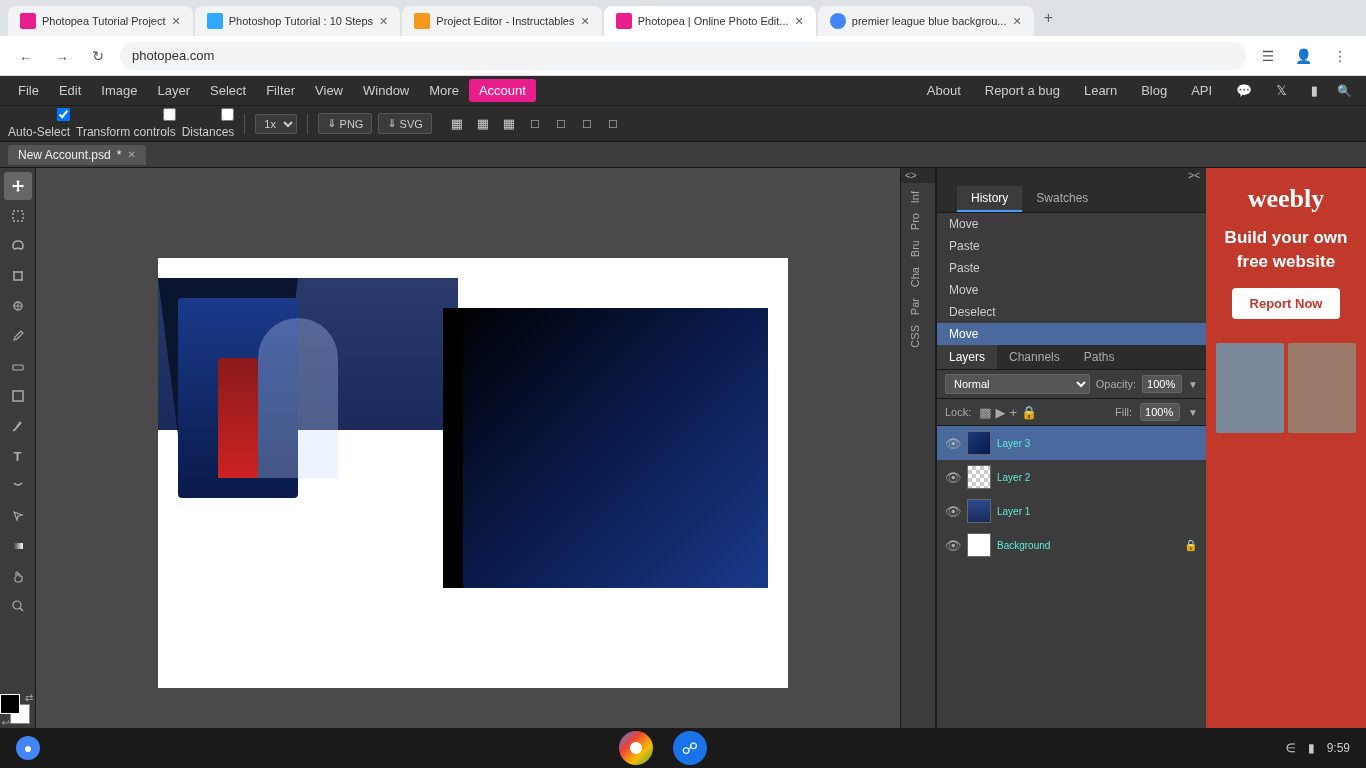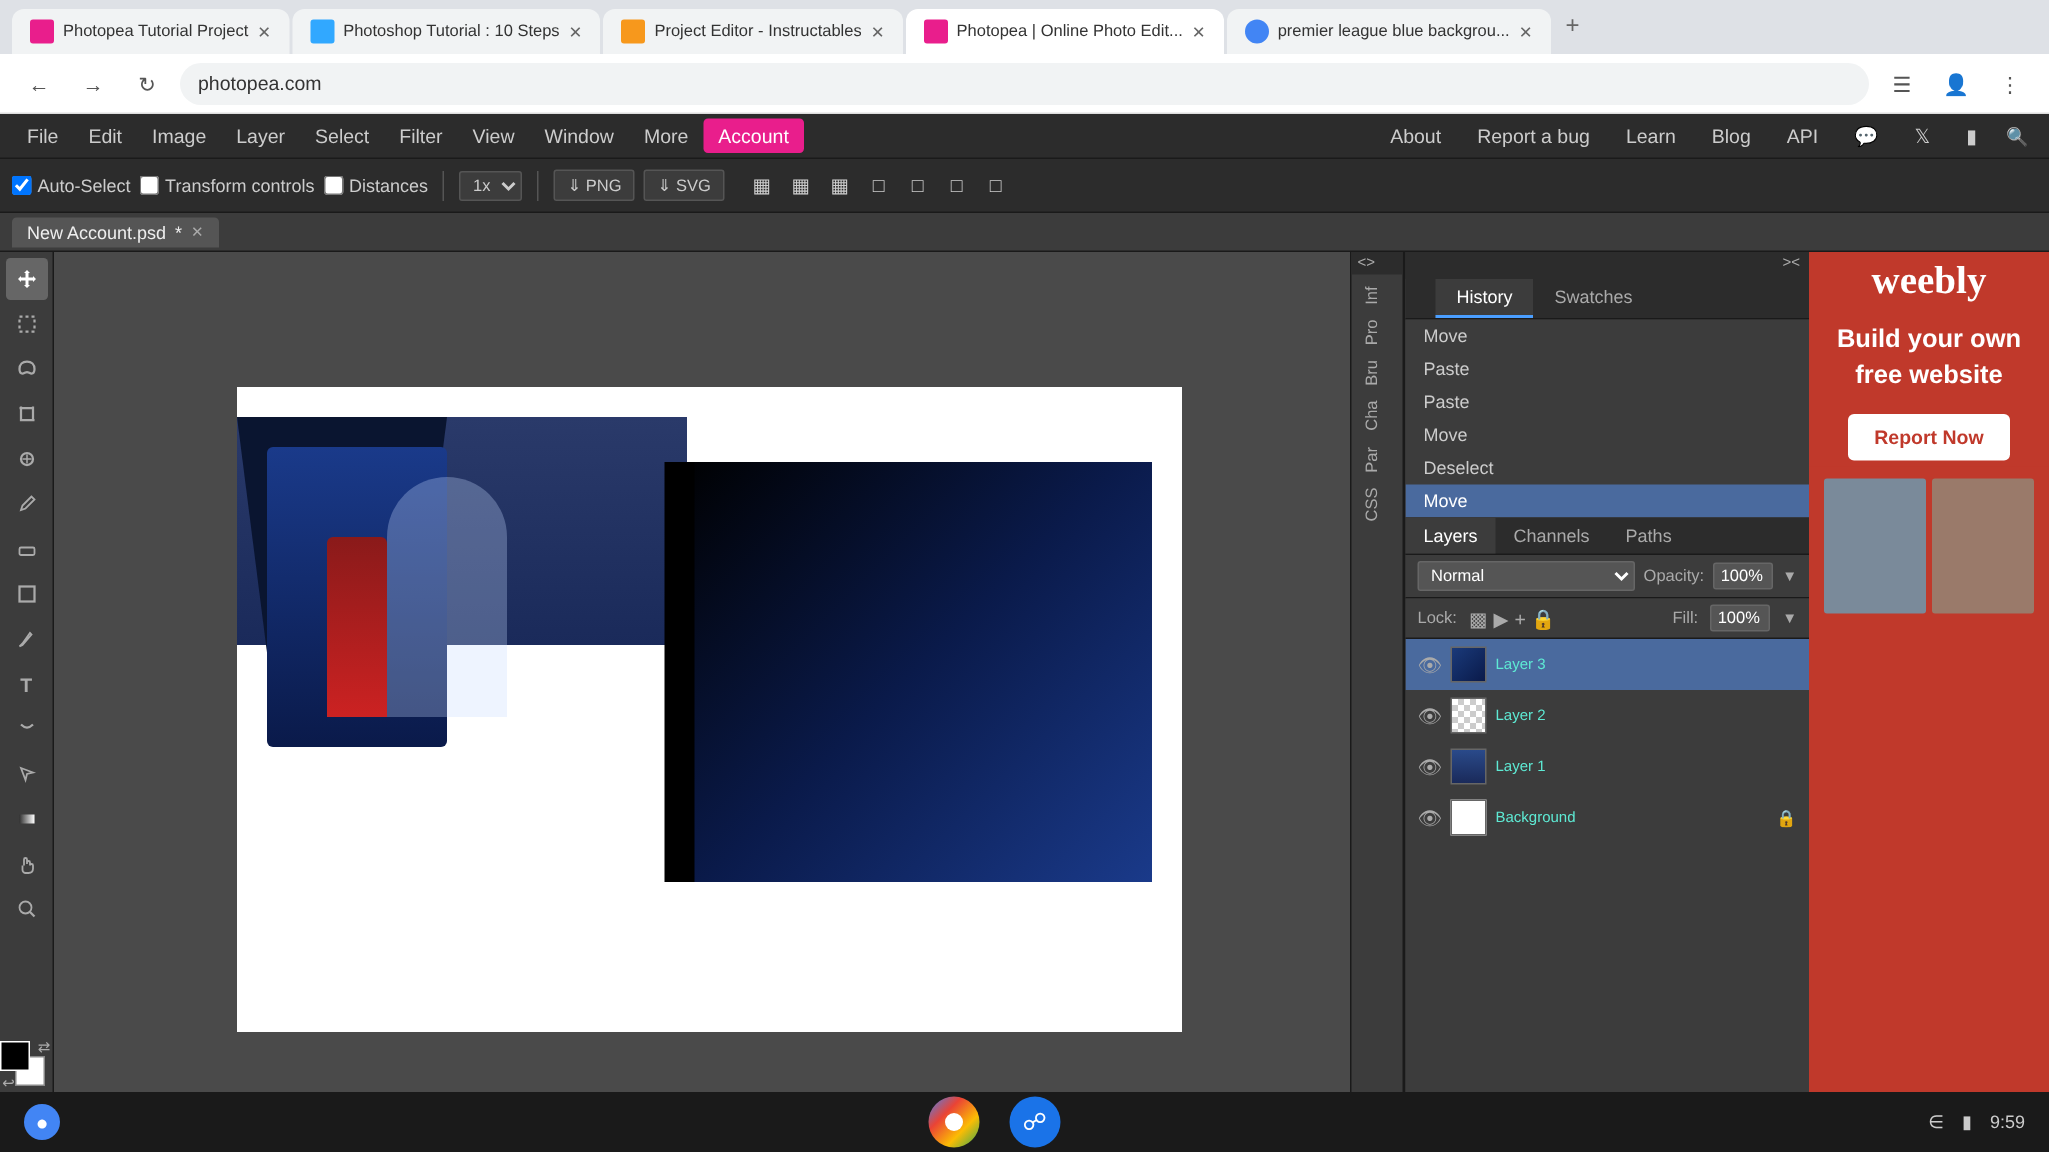--- a/index.html
+++ b/index.html
@@ -32,21 +32,21 @@
     
     .menu-bar { background: #2c2c2c; height: 30px; display: flex; align-items: center; padding: 0 8px; border-bottom: 1px solid #1a1a1a; }
     .menu-item { padding: 4px 10px; font-size: 13px; color: #ccc; cursor: pointer; border-radius: 3px; white-space: nowrap; }
     .menu-item.active { background: #e91e8c; color: #fff; }
     .menu-spacer { flex: 1; }
     .menu-right { display: flex; align-items: center; gap: 4px; }
     .search-icon-btn { width: 26px; height: 26px; display: flex; align-items: center; justify-content: center; cursor: pointer; color: #ccc; }
 
     
     .toolbar { background: #2c2c2c; height: 36px; display: flex; align-items: center; padding: 0 8px; gap: 6px; border-bottom: 1px solid #1a1a1a; }
-    .toolbar-checkbox { display: flex; align-items: flex-start; gap: 4px; font-size: 12px; color: #ccc; }
+    .toolbar-checkbox { display: flex; align-items: flex-end; gap: 4px; font-size: 12px; color: #ccc; flex-direction: column; }
     .toolbar-checkbox input { margin: 0; }
     .toolbar-divider { width: 1px; height: 20px; background: #555; margin: 0 4px; }
     .toolbar-select { background: #3c3c3c; border: 1px solid #555; color: #ccc; padding: 2px 4px; font-size: 11px; border-radius: 2px; }
     .toolbar-btn { background: #3c3c3c; border: 1px solid #555; color: #ccc; padding: 3px 8px; font-size: 11px; border-radius: 2px; cursor: pointer; display: flex; align-items: center; gap: 3px; }
     .toolbar-icons { display: flex; gap: 4px; margin-left: 8px; }
     .toolbar-icon-btn { width: 22px; height: 22px; display: flex; align-items: center; justify-content: center; color: #ccc; cursor: pointer; font-size: 13px; }
 
     
     .main-layout { display: flex; flex: 1; overflow: hidden; height: calc(768px - 76px - 30px - 36px - 26px); }
 
@@ -456,21 +456,21 @@
             <span class="layers-footer-btn">fx</span>
             <span class="layers-footer-btn">◯</span>
             <span class="layers-footer-btn">📁</span>
             <span class="layers-footer-btn">▢</span>
             <span class="layers-footer-btn">🗑</span>
           </div>
         </div>
       </div>
 
       <div style="width:160px;display:flex;flex-direction:column;background:#c0392b;overflow:hidden;">
-        <div style="background:#c0392b;color:#fff;display:flex;flex-direction:column;align-items:center;padding:4px 8px;text-align:center;flex:0;">
+        <div style="background:#c0392b;color:#fff;display:flex;flex-direction:column;align-items:center;padding:16px 8px;text-align:center;flex:0;">
 
           <div style="font-size:26px;font-weight:bold;color:#fff;margin-bottom:12px;font-family:Georgia,serif;">weebly</div>
           <div style="font-size:17px;font-weight:bold;color:#fff;line-height:1.4;margin-bottom:14px;">Build your own free website</div>
           <div style="background:#fff;color:#c0392b;padding:8px 18px;border-radius:4px;font-weight:bold;font-size:13px;cursor:pointer;">Report Now</div>
         </div>
         <div style="display:flex;gap:4px;padding:8px;justify-content:center;">
           <div style="width:68px;height:90px;background:#7a8a9a;border-radius:2px;"></div>
           <div style="width:68px;height:90px;background:#9a7a6a;border-radius:2px;"></div>
         </div>
       </div>

